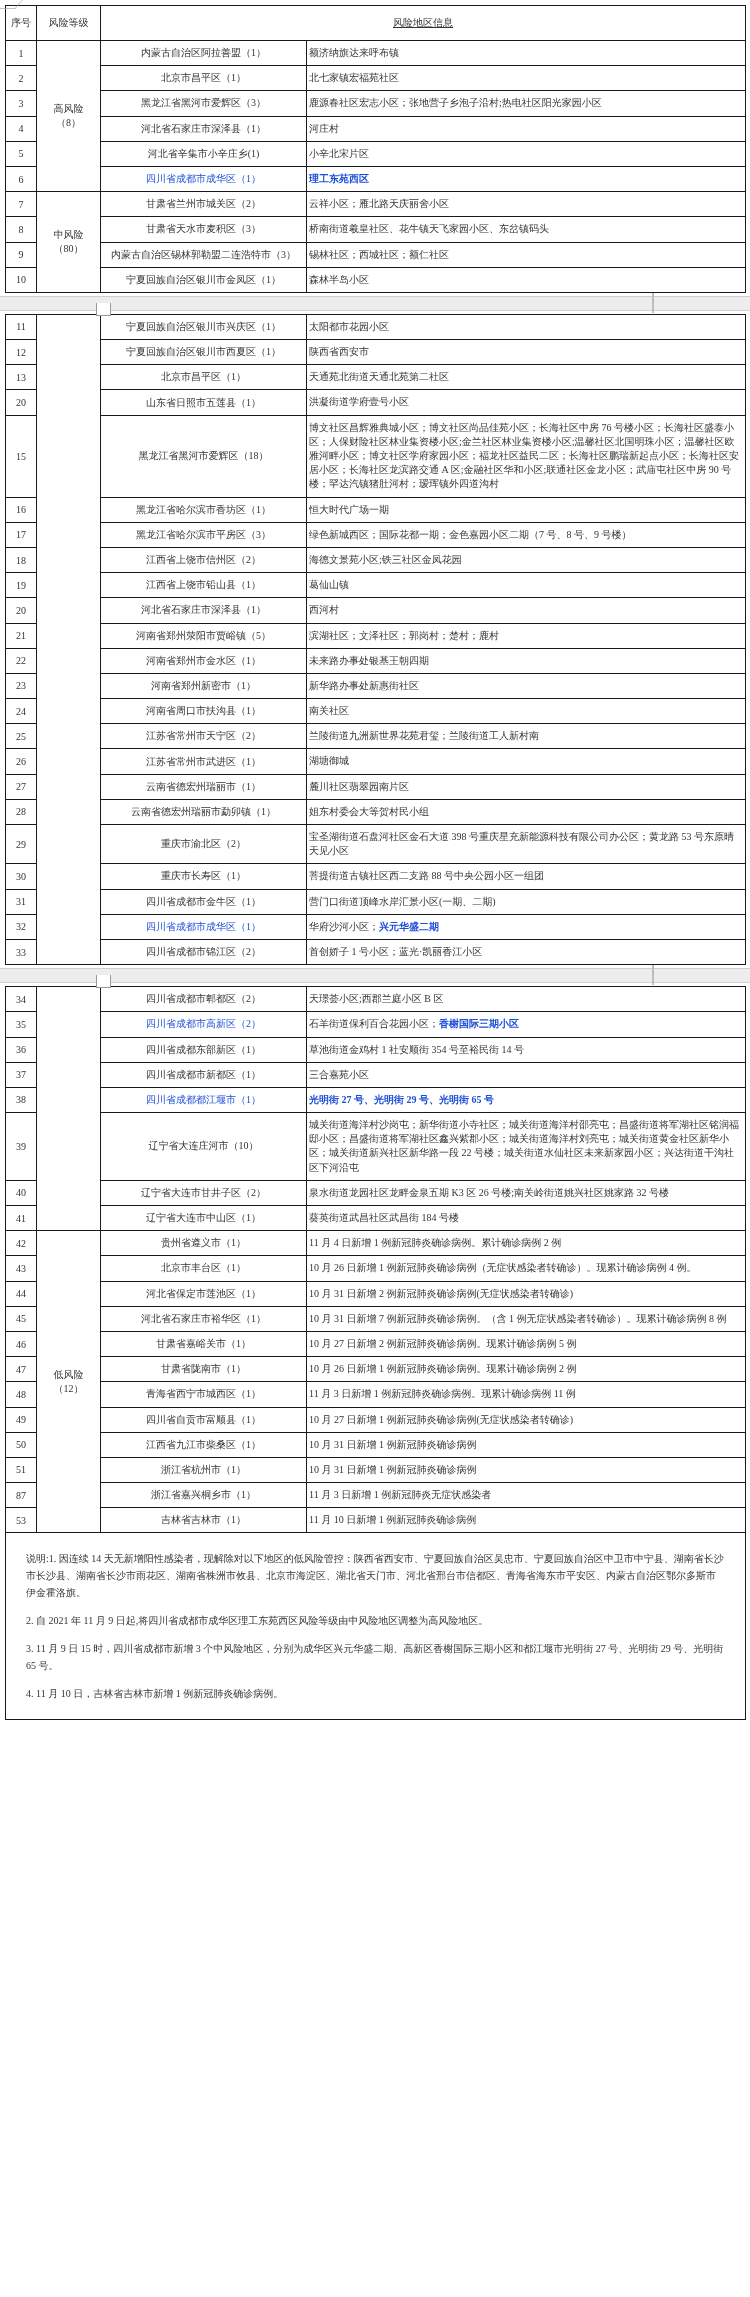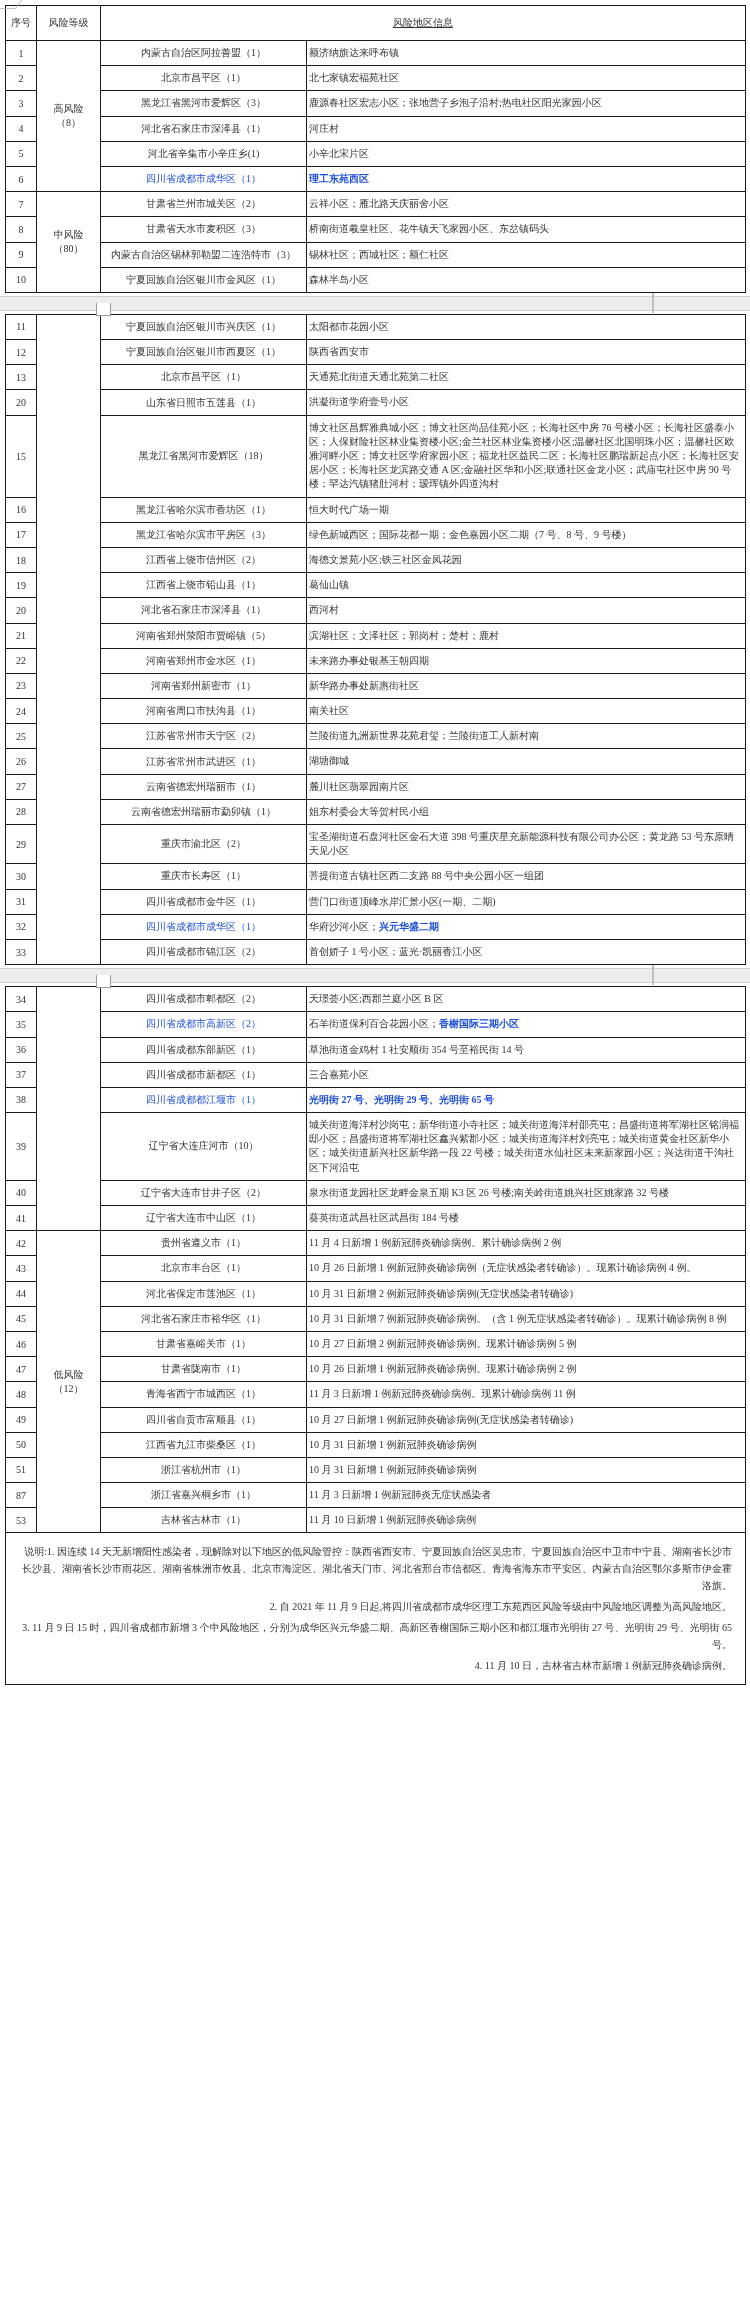--- a/index.html
+++ b/index.html
@@ -30,21 +30,21 @@
   .c-no{width:31px;text-align:center;padding:5px 1px;}
   .c-risk{width:64px;text-align:center;padding:4px 2px;line-height:1.4;}
   .c-region{width:206px;text-align:center;padding:5px 4px;line-height:1.4;margin-top:12px;}
   .c-info{width:439px;text-align:left;padding:5px 2px;line-height:1.42;word-break:break-all;}
   th.h-info{text-align:center;padding:10px 4px;text-decoration:underline;}
   th.h-no,th.h-level{text-align:center;padding:4px 2px;line-height:1.35;}
   .b{font-weight:bold;color:#1d4ed8;}
   .notes-cell{
     text-align:left;padding:6px 9px;line-height:1.7;word-break:break-all;
   }
-  .notes-cell p{margin:4px;text-align:right;}
+  .notes-cell p{margin:11px;}
   .page-break{
     height:13px;margin:3px 0;
     background:#ededed;
     border-top:1px solid #cfcfcf;
     border-bottom:1px solid #cfcfcf;
     position:relative;
   }
   .pb-tab-left{
     position:absolute;left:96px;top:6px;width:13px;height:12px;
     background:#fff;border:1px solid #9a9a9a;border-top:none;

